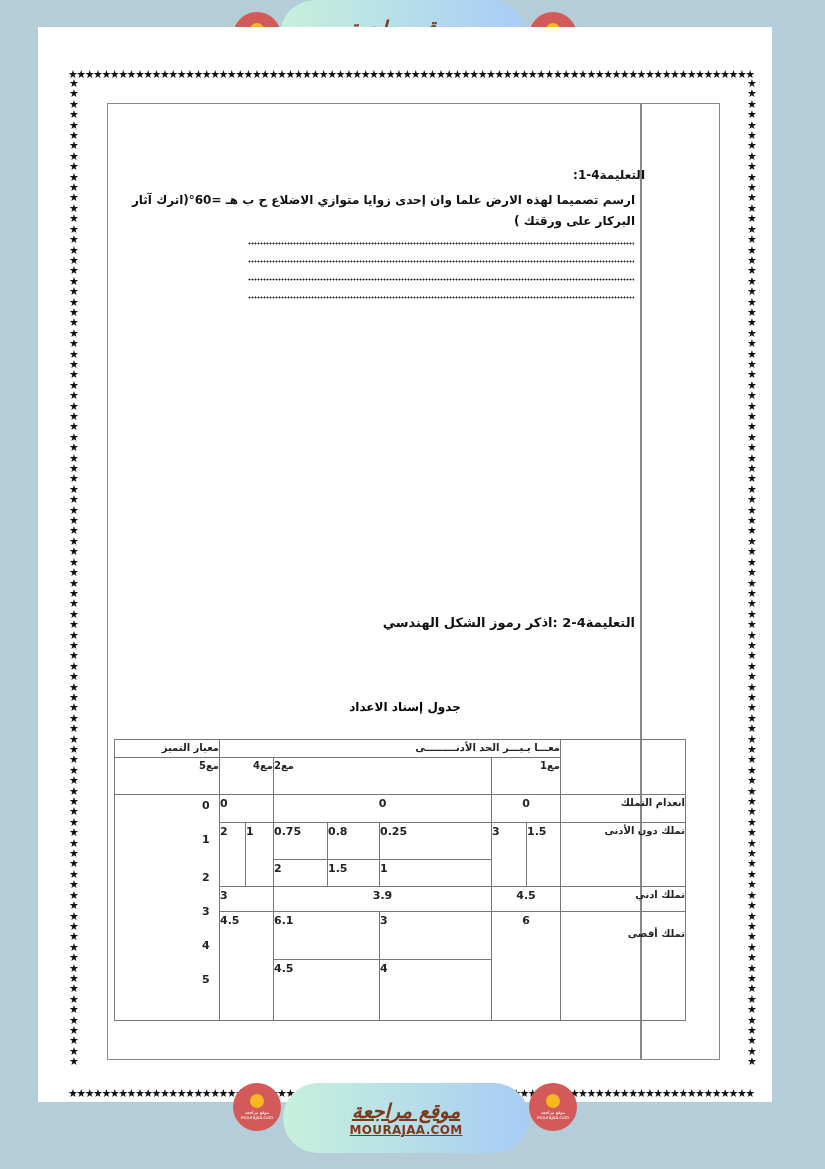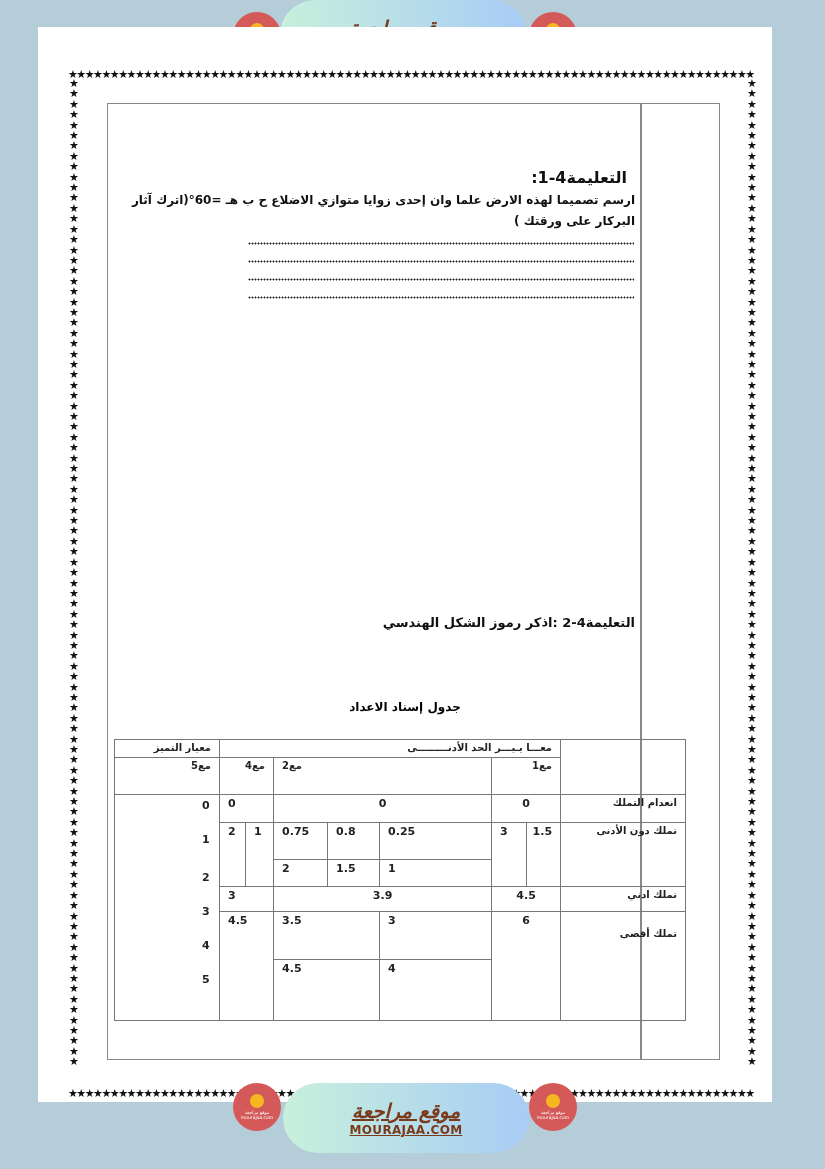--- a/index.html
+++ b/index.html
@@ -3,28 +3,28 @@
 <meta charset="utf-8">
 <style>
   html,body{margin:0;padding:0;}
   body{width:825px;height:1169px;background:#b5cdd8;position:relative;overflow:hidden;font-family:"DejaVu Sans",sans-serif;}
   .page{position:absolute;left:38px;top:27px;width:734px;height:1075px;background:#fff;}
   .stars-h{position:absolute;height:12px;overflow:hidden;white-space:nowrap;font-size:11px;line-height:12px;color:#111;letter-spacing:-1.5px;}
   .stars-v{position:absolute;width:12px;overflow:hidden;font-size:11px;line-height:10.4px;color:#111;text-align:center;word-break:break-all;}
   .frame{position:absolute;left:107px;top:103px;width:613px;height:957px;border:1.5px solid #888;box-sizing:border-box;}
   .frame-divider{position:absolute;left:640px;top:103px;width:1.5px;height:957px;background:#888;}
   .ar{direction:rtl;text-align:right;position:absolute;color:#111;font-family:"DejaVu Sans",sans-serif;font-weight:bold;}
-  .q1-title{right:198px;top:168px;font-size:16px;}
+  .q1-title{right:180px;top:168px;font-size:12px;}
   .q1-body{right:190px;top:190px;width:520px;font-size:12px;line-height:21px;}
   .dots{position:absolute;left:248px;width:386px;height:3px;
         background-image:radial-gradient(circle,#222 0.9px,transparent 1.1px);background-size:3px 3px;background-repeat:repeat-x;}
   .q2{right:190px;top:615px;font-size:13px;}
   .tbl-title{left:340px;top:700px;font-size:12px;width:130px;text-align:center;direction:rtl;position:absolute;font-weight:bold;}
   table.grade{position:absolute;left:114px;top:739px;width:521px;height:282px;border-collapse:collapse;table-layout:fixed;direction:rtl;font-size:11px;font-weight:bold;color:#222;}
-  table.grade td{border:1px solid #777;padding:2px 8px;vertical-align:top;text-align:left;}
+  table.grade td{border:1px solid #777;padding:2px 0;vertical-align:top;text-align:left;}
   table.grade td.lbl{text-align:right;font-size:10px;border-radius:8px;}
   table.grade td.hd{text-align:right;font-size:10px;}
   .logo-pill{position:absolute;width:246px;height:70px;border-radius:35px;background:linear-gradient(90deg,#c7f0dc,#a8ccf5);display:flex;flex-direction:column;align-items:center;justify-content:center;color:#7a3b1c;font-weight:bold;}
   .logo-pill .ar-line{font-size:20px;text-decoration:underline;direction:rtl;font-style:italic;}
   .logo-pill .en-line{font-size:12px;text-decoration:underline;letter-spacing:0.3px;font-family:"DejaVu Sans",sans-serif;}
   .badge{position:absolute;width:48px;height:48px;border-radius:50%;background:#d45a5a;display:flex;flex-direction:column;align-items:center;justify-content:center;}
   .badge .sun{width:14px;height:14px;border-radius:50%;background:#f6b720;}
   .badge .mini{font-size:4.5px;color:#fff;margin-top:2px;line-height:5px;text-align:center;}
 </style>
 </head>
@@ -125,21 +125,21 @@
     <td class="lbl">تملك ادني</td>
     <td colspan="2" style="text-align:center">4.5</td>
     <td colspan="3" style="text-align:center">3.9</td>
     <td colspan="2">3</td>
   </tr>
 
   <tr style="height:47px">
     <td rowspan="2" class="lbl" style="padding-top:16px">تملك أقصى</td>
     <td rowspan="2" colspan="2" style="text-align:center">6</td>
     <td>3</td>
-    <td colspan="2">3.5</td>
+    <td colspan="2">6.1</td>
     <td rowspan="2" colspan="2">4.5</td>
   </tr>
 
   <tr style="height:60px">
     <td>4</td>
     <td colspan="2">4.5</td>
   </tr>
 </tbody>
   </table>
 

